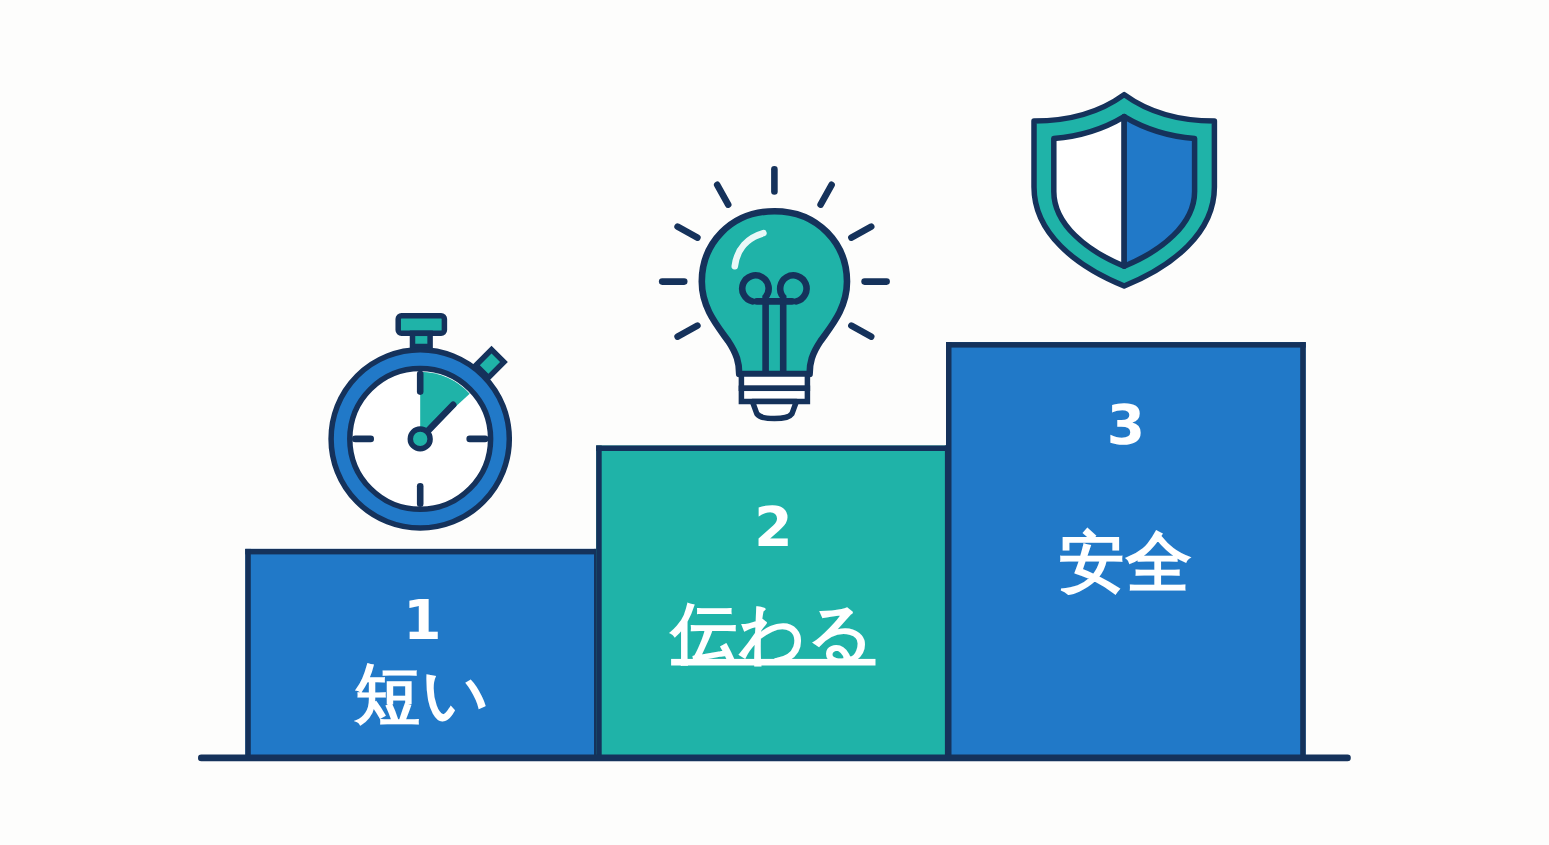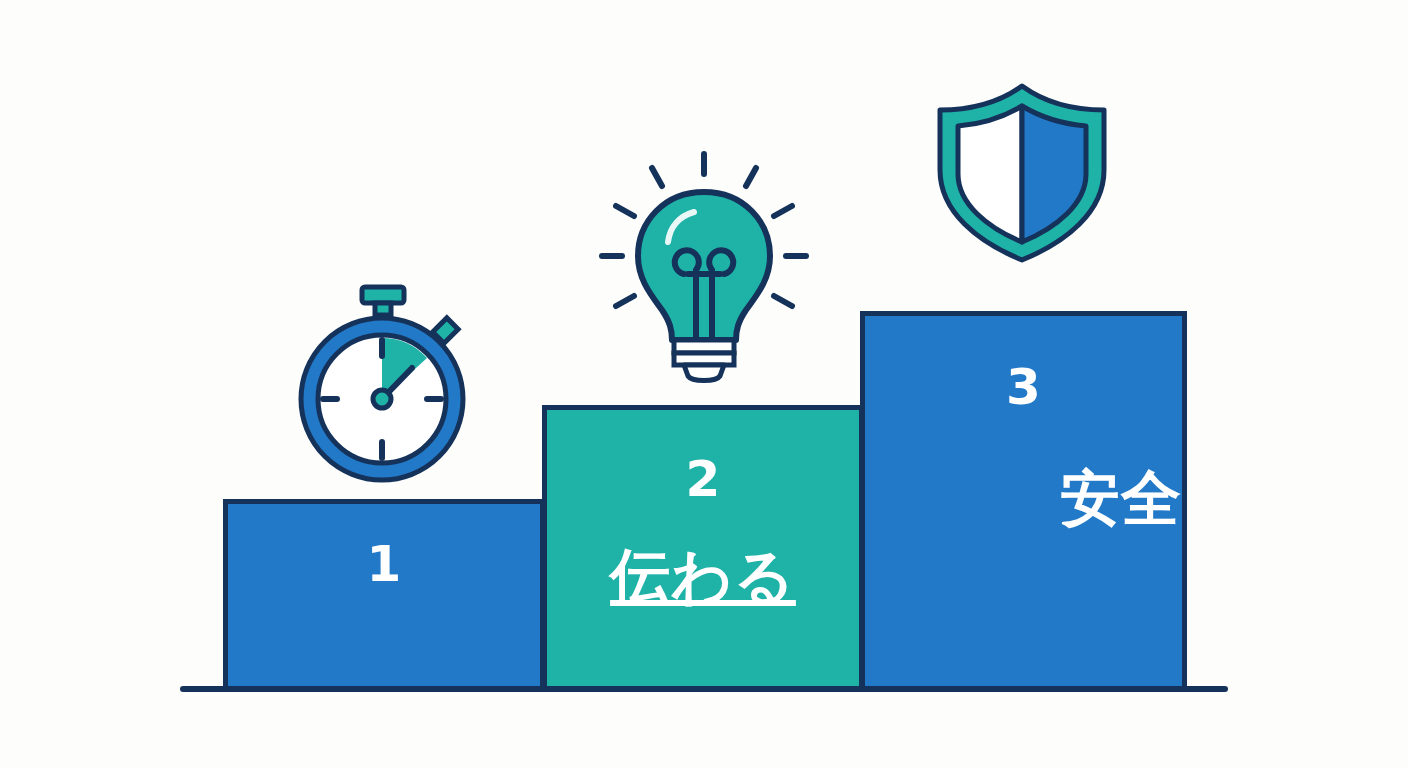--- a/index.html
+++ b/index.html
@@ -27,21 +27,21 @@
     font-weight: bold; font-size: 60px; line-height: 1; letter-spacing: 1px;
   }
   #step1 { left: 223px; top: 499px; width: 322px; height: 190px; background: #2179c8; }
   #step1 .num { top: 35px; }
   #step1 .label { top: 98px; }
   #step2 { left: 542px; top: 405px; width: 322px; height: 284px; background: #1fb3a8; }
   #step2 .num { top: 44px; }
   #step2 .label { top: 136px; text-decoration: underline; }
   #step3 { left: 860px; top: 311px; width: 327px; height: 378px; background: #2179c8; border-right: 5px solid #15325b; }
   #step3 .num { top: 46px; }
-  #step3 .label { top: 152px; text-align: right; }
+  #step3 .label { top: 166px; }
   .baseline {
     position: absolute; left: 180px; top: 686px; width: 1048px; height: 6px;
     background: #15325b; border-radius: 3px;
   }
   .icon { position: absolute; }
 </style>
 </head>
 <body>
 
 <div class="stage">
@@ -103,20 +103,21 @@
 
     <path d="M88 4 C 66 20 40 28 6 28 L 6 88 C 6 130 44 160 88 178 C 132 160 170 130 170 88 L 170 28 C 136 28 110 20 88 4 Z" fill="#1fb3a8" stroke="#15325b" stroke-width="5" stroke-linejoin="round"></path>
 
     <path d="M88 24 C 68 36 48 42 24 44 L 24 92 C 24 122 54 146 88 160 Z" fill="#ffffff" stroke="#15325b" stroke-width="5" stroke-linejoin="round"></path>
 
     <path d="M88 24 C 108 36 128 42 152 44 L 152 92 C 152 122 122 146 88 160 Z" fill="#2179c8" stroke="#15325b" stroke-width="5" stroke-linejoin="round"></path>
   </svg>
 
   <div class="block" id="step1">
     <div class="num">1</div>
+    <div class="label">短い</div>
   </div>
 
   <div class="block" id="step2">
     <div class="num">2</div>
     <div class="label">伝わる</div>
   </div>
 
   <div class="block" id="step3">
     <div class="num">3</div>
     <div class="label">安全</div>

